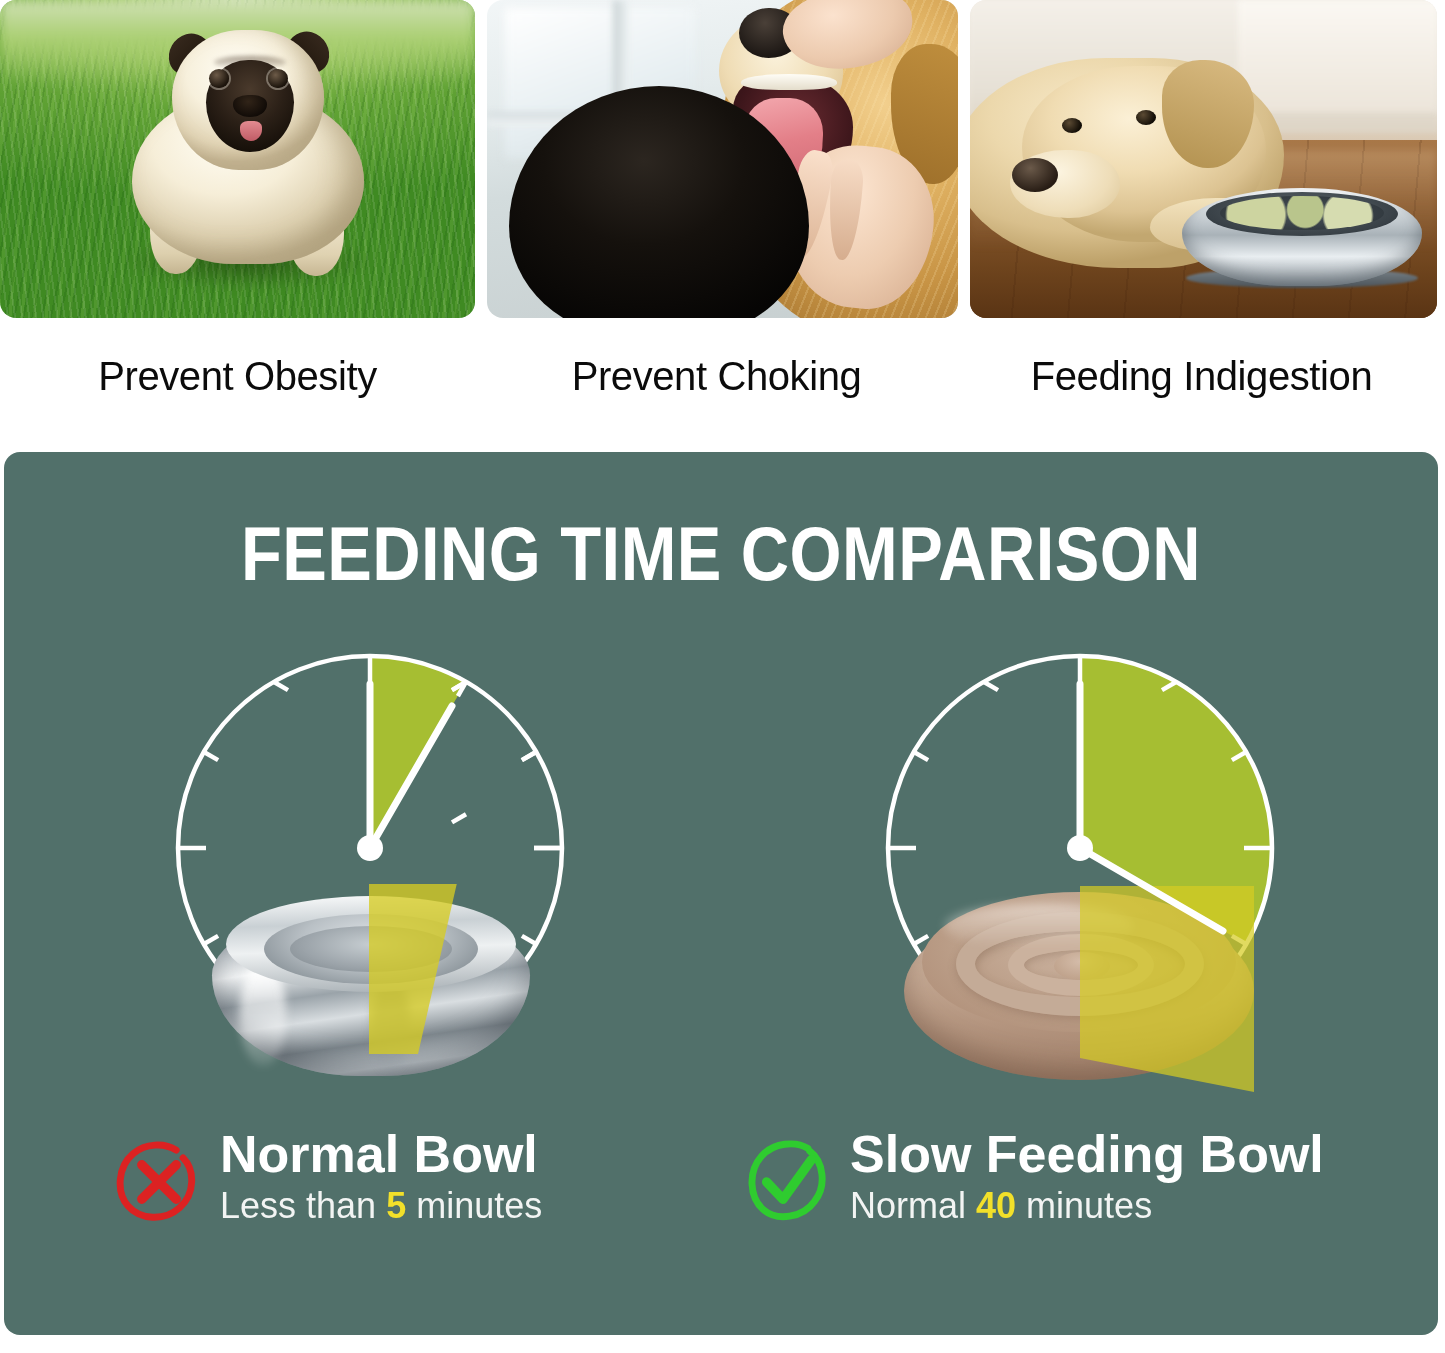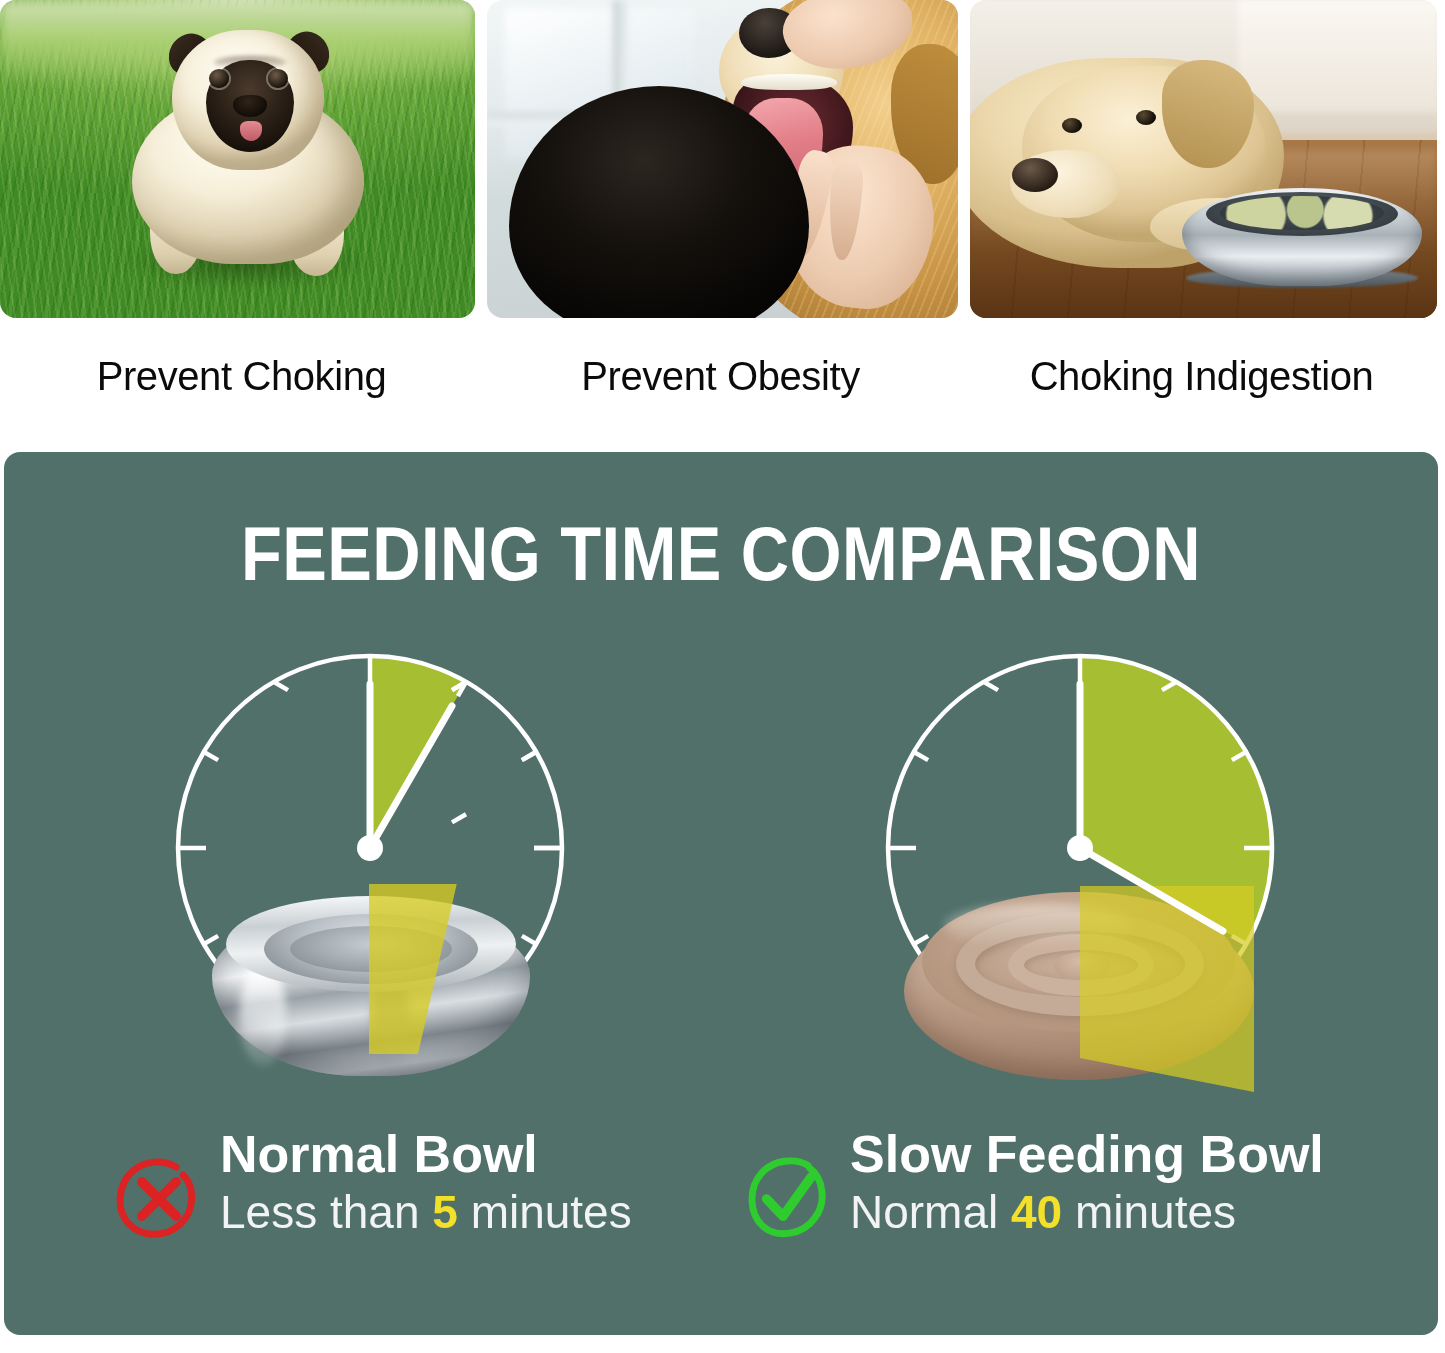--- a/index.html
+++ b/index.html
@@ -458,38 +458,38 @@
 
   
   .bowl-tint { position:absolute; inset:0; pointer-events:none; }
 
   
   .labels {
     position:absolute;
     left:0; top: 676px;
     width: 1434px; height: 160px;
   }
-  .label-block { position:absolute; display:flex; align-items:flex-end; }
+  .label-block { position:absolute; display:flex; align-items:center; }
   .label-block.left  { left: 112px; top: 0; }
   .label-block.right { left: 742px; top: 0; }
 
   .mark-icon { flex:0 0 auto; width: 86px; height: 86px; margin-top: 6px; }
 
   .label-text { margin-left: 18px; }
   .label-title {
     color:#ffffff;
     font-size: 52px;
     font-weight: 700;
     line-height: 1.02;
     white-space: nowrap;
     font-family: "Liberation Sans", sans-serif;
   }
   .label-sub {
     color:#f2f4f3;
-    font-size: 46px;
+    font-size: 36px;
     font-weight: 400;
     line-height: 1.28;
     white-space: nowrap;
     margin-top: 2px;
     font-family: "Liberation Sans", sans-serif;
   }
   .hl { color: #f2e02a; font-weight: 700; }
 </style>
 </head>
 <body>
@@ -556,23 +556,23 @@
       <div class="p3-paw"></div>
       <div class="p3-bowl-rim"></div>
       <div class="p3-bowl"></div>
       <div class="p3-bowl-in"></div>
       <div class="p3-bowl-food"></div>
     </div>
   </div>
 </div>
 
 <div class="caption-row">
+  <div class="caption c1">Prevent Obesity</div>
   <div class="caption c2">Prevent Choking</div>
-  <div class="caption c1">Prevent Obesity</div>
-  <div class="caption c3">Choking Indigestion</div>
+  <div class="caption c3">Feeding Indigestion</div>
 </div>
 
 <div class="panel">
 
   <div class="panel-title">FEEDING TIME COMPARISON</div>
 
   <div class="clocks">
 
     <svg class="clock-svg left" width="400" height="400" viewBox="0 0 400 400">
       <defs>

